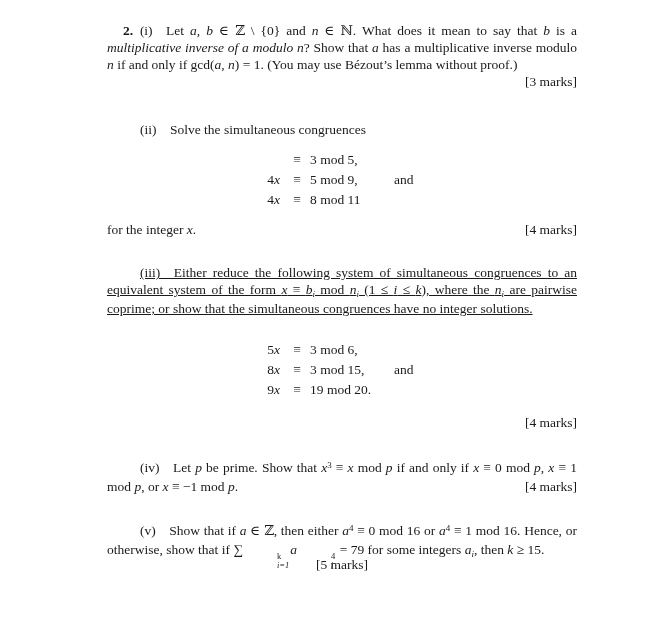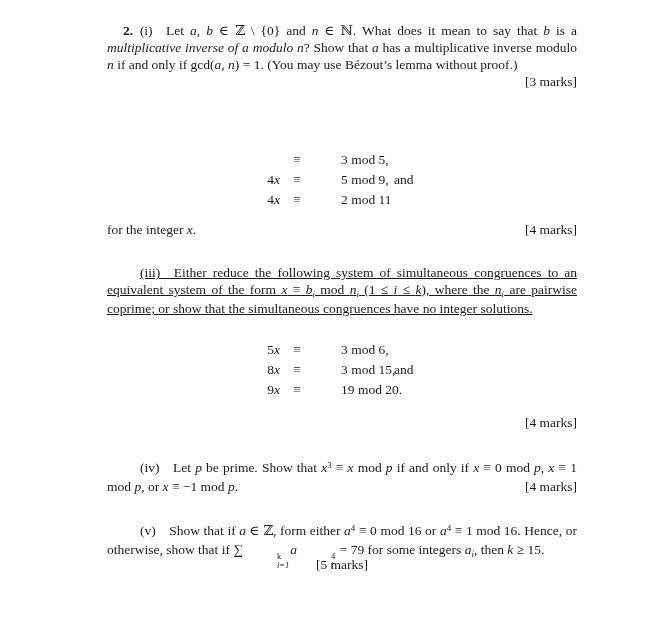--- a/index.html
+++ b/index.html
@@ -40,52 +40,55 @@
   #p3 { top: 264px; min-height: 68px; text-indent: 33px; text-decoration: underline; }
   #eq3 { top: 340px; }
   #m3 { top: 414px; text-align: right; }
   #p4 { top: 459px; min-height: 34px; text-indent: 33px; }
   #p5 { top: 522px; min-height: 34px; text-indent: 33px; }
   #m5 { top: 556px; text-align: center; }
   .marks-br { position: absolute; right: 0; bottom: 0; text-indent: 0; margin-top: 16px; }
   .eqrow { position: relative; height: 20px; line-height: 20px; }
   .eq-lhs { position: absolute; left: 0; width: 173px; text-align: right; }
   .eq-rel { position: absolute; left: 178px; width: 24px; text-align: center; }
-  .eq-rhs { position: absolute; left: 203px; margin-left: 31px; }
+  .eq-rhs { position: absolute; left: 203px; }
   .eq-note { position: absolute; left: 287px; }
   .footer-line { position: relative; }
   .footer-marks { position: absolute; right: 0; top: 0; }
 </style>
 </head>
 <body>
 
 <div class="sheet">
 
   <div class="blk" id="p1">
     <span><span class="bf">2.</span><span> (i) Let </span><span class="it">a, b</span><span> ∈ ℤ \ {0} and </span><span class="it">n</span><span> ∈ ℕ. What does it mean to say that </span><span class="it">b</span><span> is a </span><span class="it">multiplicative inverse of a modulo n</span><span>? Show that </span><span class="it">a</span><span> has a multiplicative inverse modulo </span><span class="it">n</span><span> if and only if gcd(</span><span class="it">a, n</span><span>) = 1. (You may use Bézout’s lemma without proof.)</span></span>
     <span class="marks-br">[3 marks]</span>
   </div>
 
+  <div class="blk" id="p2h">
+    <span><span>(ii) Solve the simultaneous congruences</span></span>
+  </div>
 
   <div class="blk" id="eq2">
     <div class="eqrow">
       <span class="eq-rel">≡</span>
       <span class="eq-rhs">3 mod 5,</span>
       <span class="eq-note"></span>
     </div>
     <div class="eqrow">
       <span class="eq-lhs"><span>4</span><span class="it">x</span></span>
       <span class="eq-rel">≡</span>
       <span class="eq-rhs">5 mod 9,</span>
       <span class="eq-note">and</span>
     </div>
     <div class="eqrow">
       <span class="eq-lhs"><span>4</span><span class="it">x</span></span>
       <span class="eq-rel">≡</span>
-      <span class="eq-rhs">2 mod 11</span>
+      <span class="eq-rhs">8 mod 11</span>
       <span class="eq-note"></span>
     </div>
   </div>
 
   <div class="blk footer-line" id="p2f">
     <span><span>for the integer </span><span class="it">x</span><span>.</span></span>
     <span class="footer-marks">[4 marks]</span>
   </div>
 
   <div class="blk" id="p3">
@@ -116,21 +119,21 @@
   <div class="blk" id="m3">
     <span>[4 marks]</span>
   </div>
 
   <div class="blk" id="p4">
     <span><span>(iv) Let </span><span class="it">p</span><span> be prime. Show that </span><span class="it">x</span><span class="sp">3</span><span> ≡ </span><span class="it">x</span><span> mod </span><span class="it">p</span><span> if and only if </span><span class="it">x</span><span> ≡ 0 mod </span><span class="it">p</span><span>, </span><span class="it">x</span><span> ≡ 1 mod </span><span class="it">p</span><span>, or </span><span class="it">x</span><span> ≡ −1 mod </span><span class="it">p</span><span>.</span></span>
     <span class="marks-br">[4 marks]</span>
   </div>
 
   <div class="blk" id="p5">
-    <span><span>(v) Show that if </span><span class="it">a</span><span> ∈ ℤ, form either </span><span class="it">a</span><span class="sp">4</span><span> ≡ 0 mod 16 or </span><span class="it">a</span><span class="sp">4</span><span> ≡ 1 mod 16. Hence, or otherwise, show that if </span><span>∑</span><span class="lim">
+    <span><span>(v) Show that if </span><span class="it">a</span><span> ∈ ℤ, then either </span><span class="it">a</span><span class="sp">4</span><span> ≡ 0 mod 16 or </span><span class="it">a</span><span class="sp">4</span><span> ≡ 1 mod 16. Hence, or otherwise, show that if </span><span>∑</span><span class="lim">
           <span class="t">k</span>
           <span class="b">i=1</span>
         </span><span class="it">a</span><span class="lim">
           <span class="t">4</span>
           <span class="b">i</span>
         </span><span> = 79 for some integers </span><span class="it">a</span><span class="sb it">i</span><span>, then </span><span class="it">k</span><span> ≥ 15.</span></span>
   </div>
 
   <div class="blk" id="m5">
     <span>[5 marks]</span>

